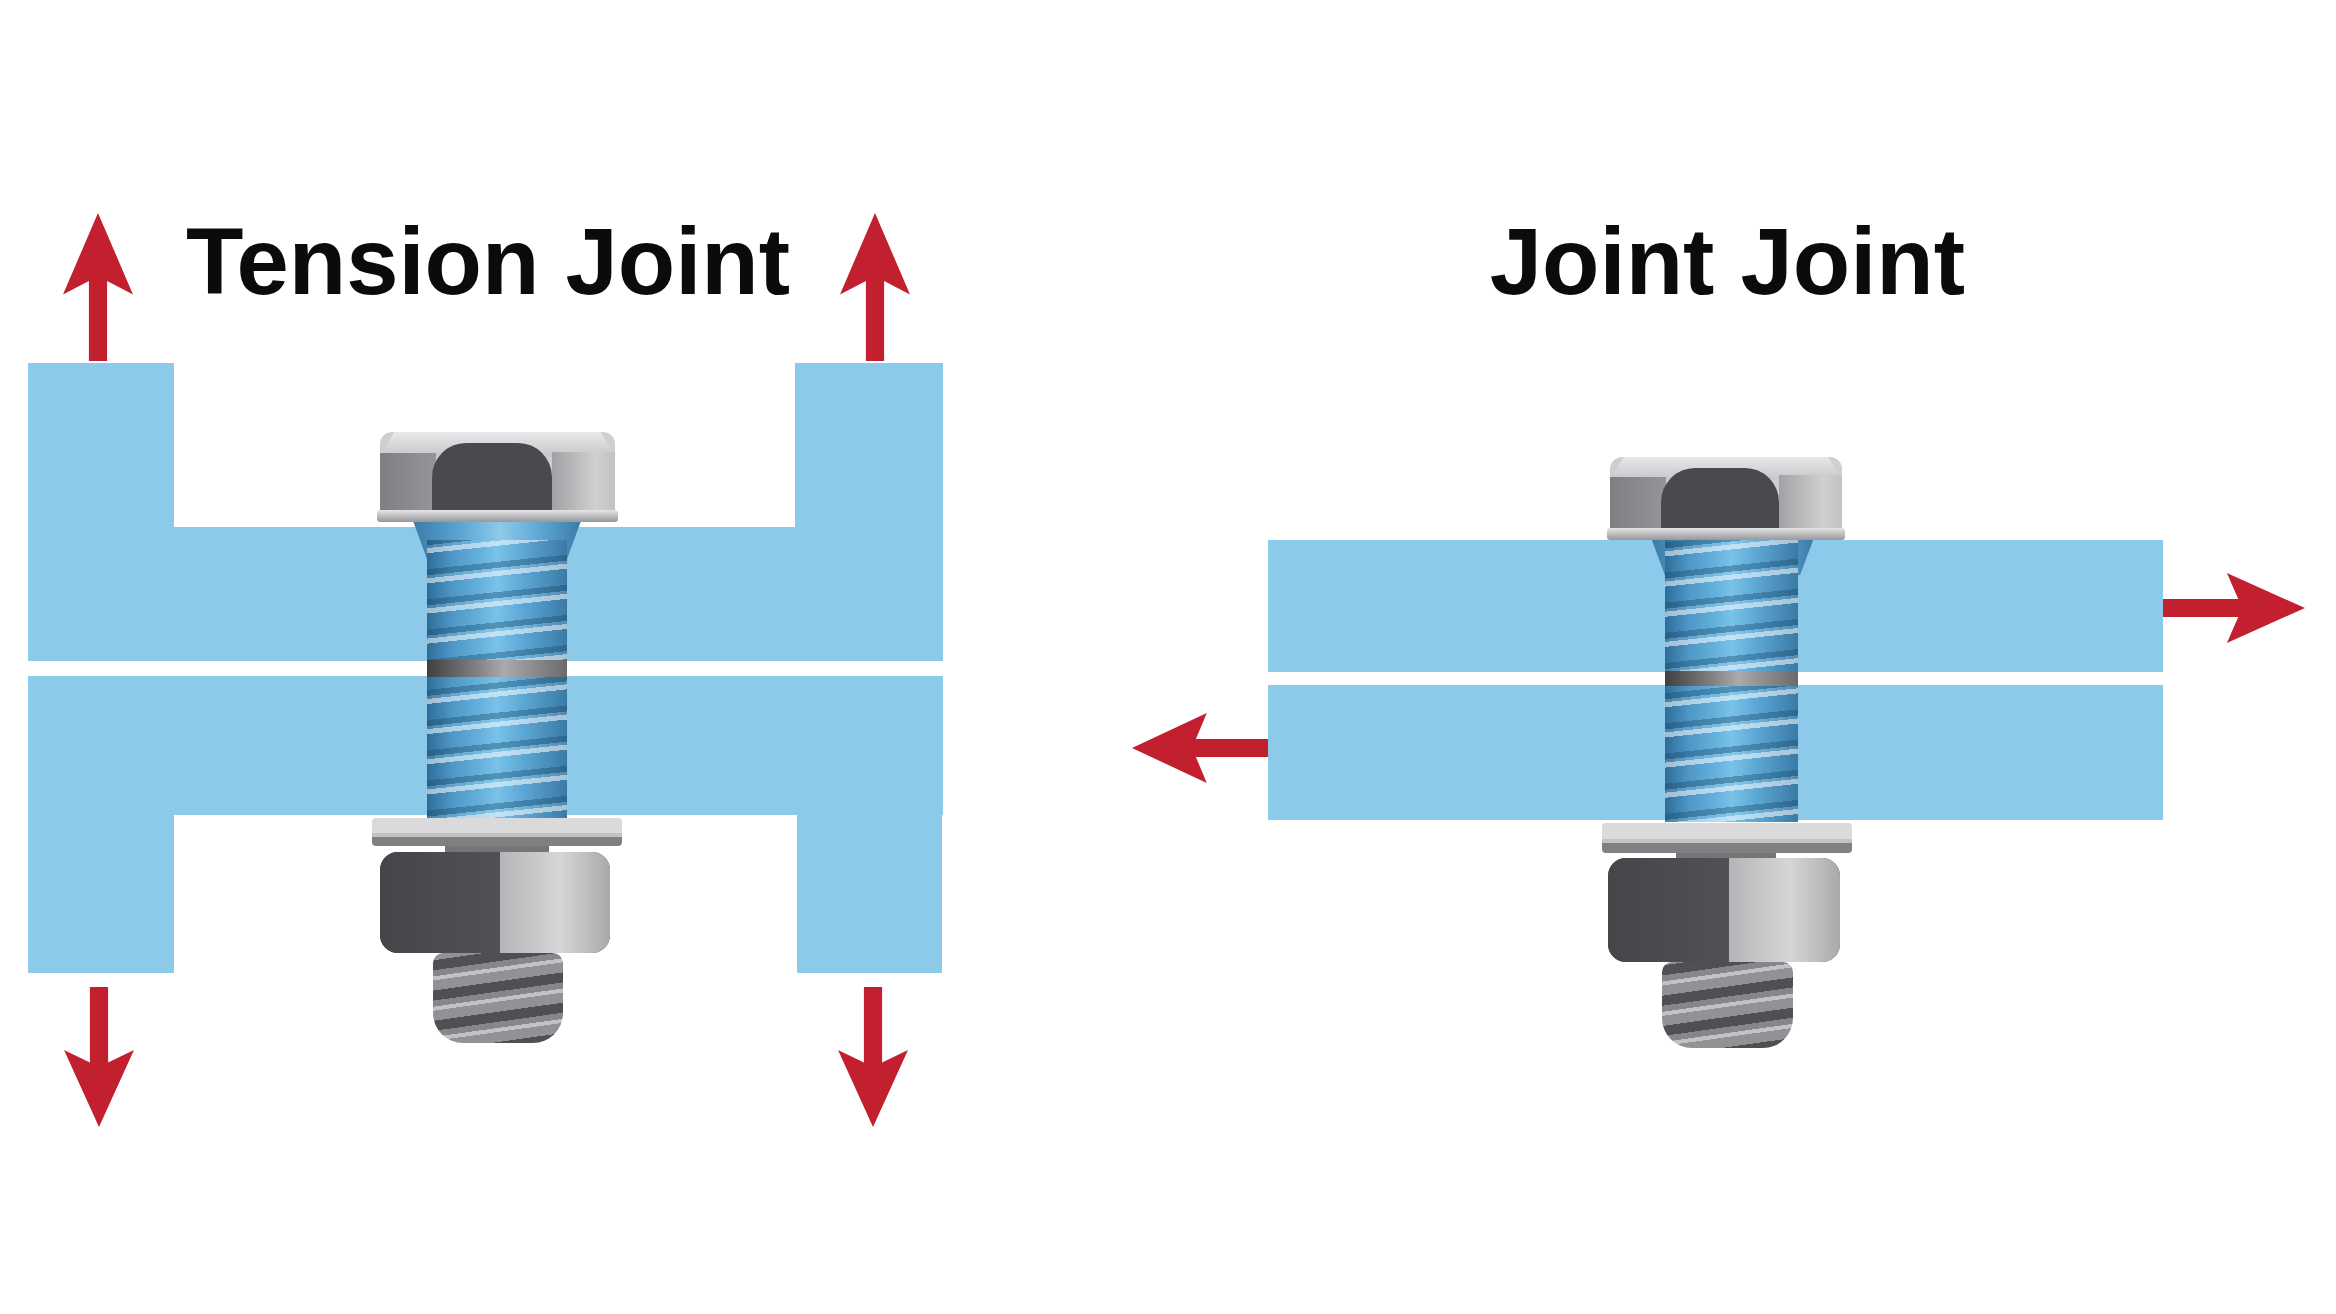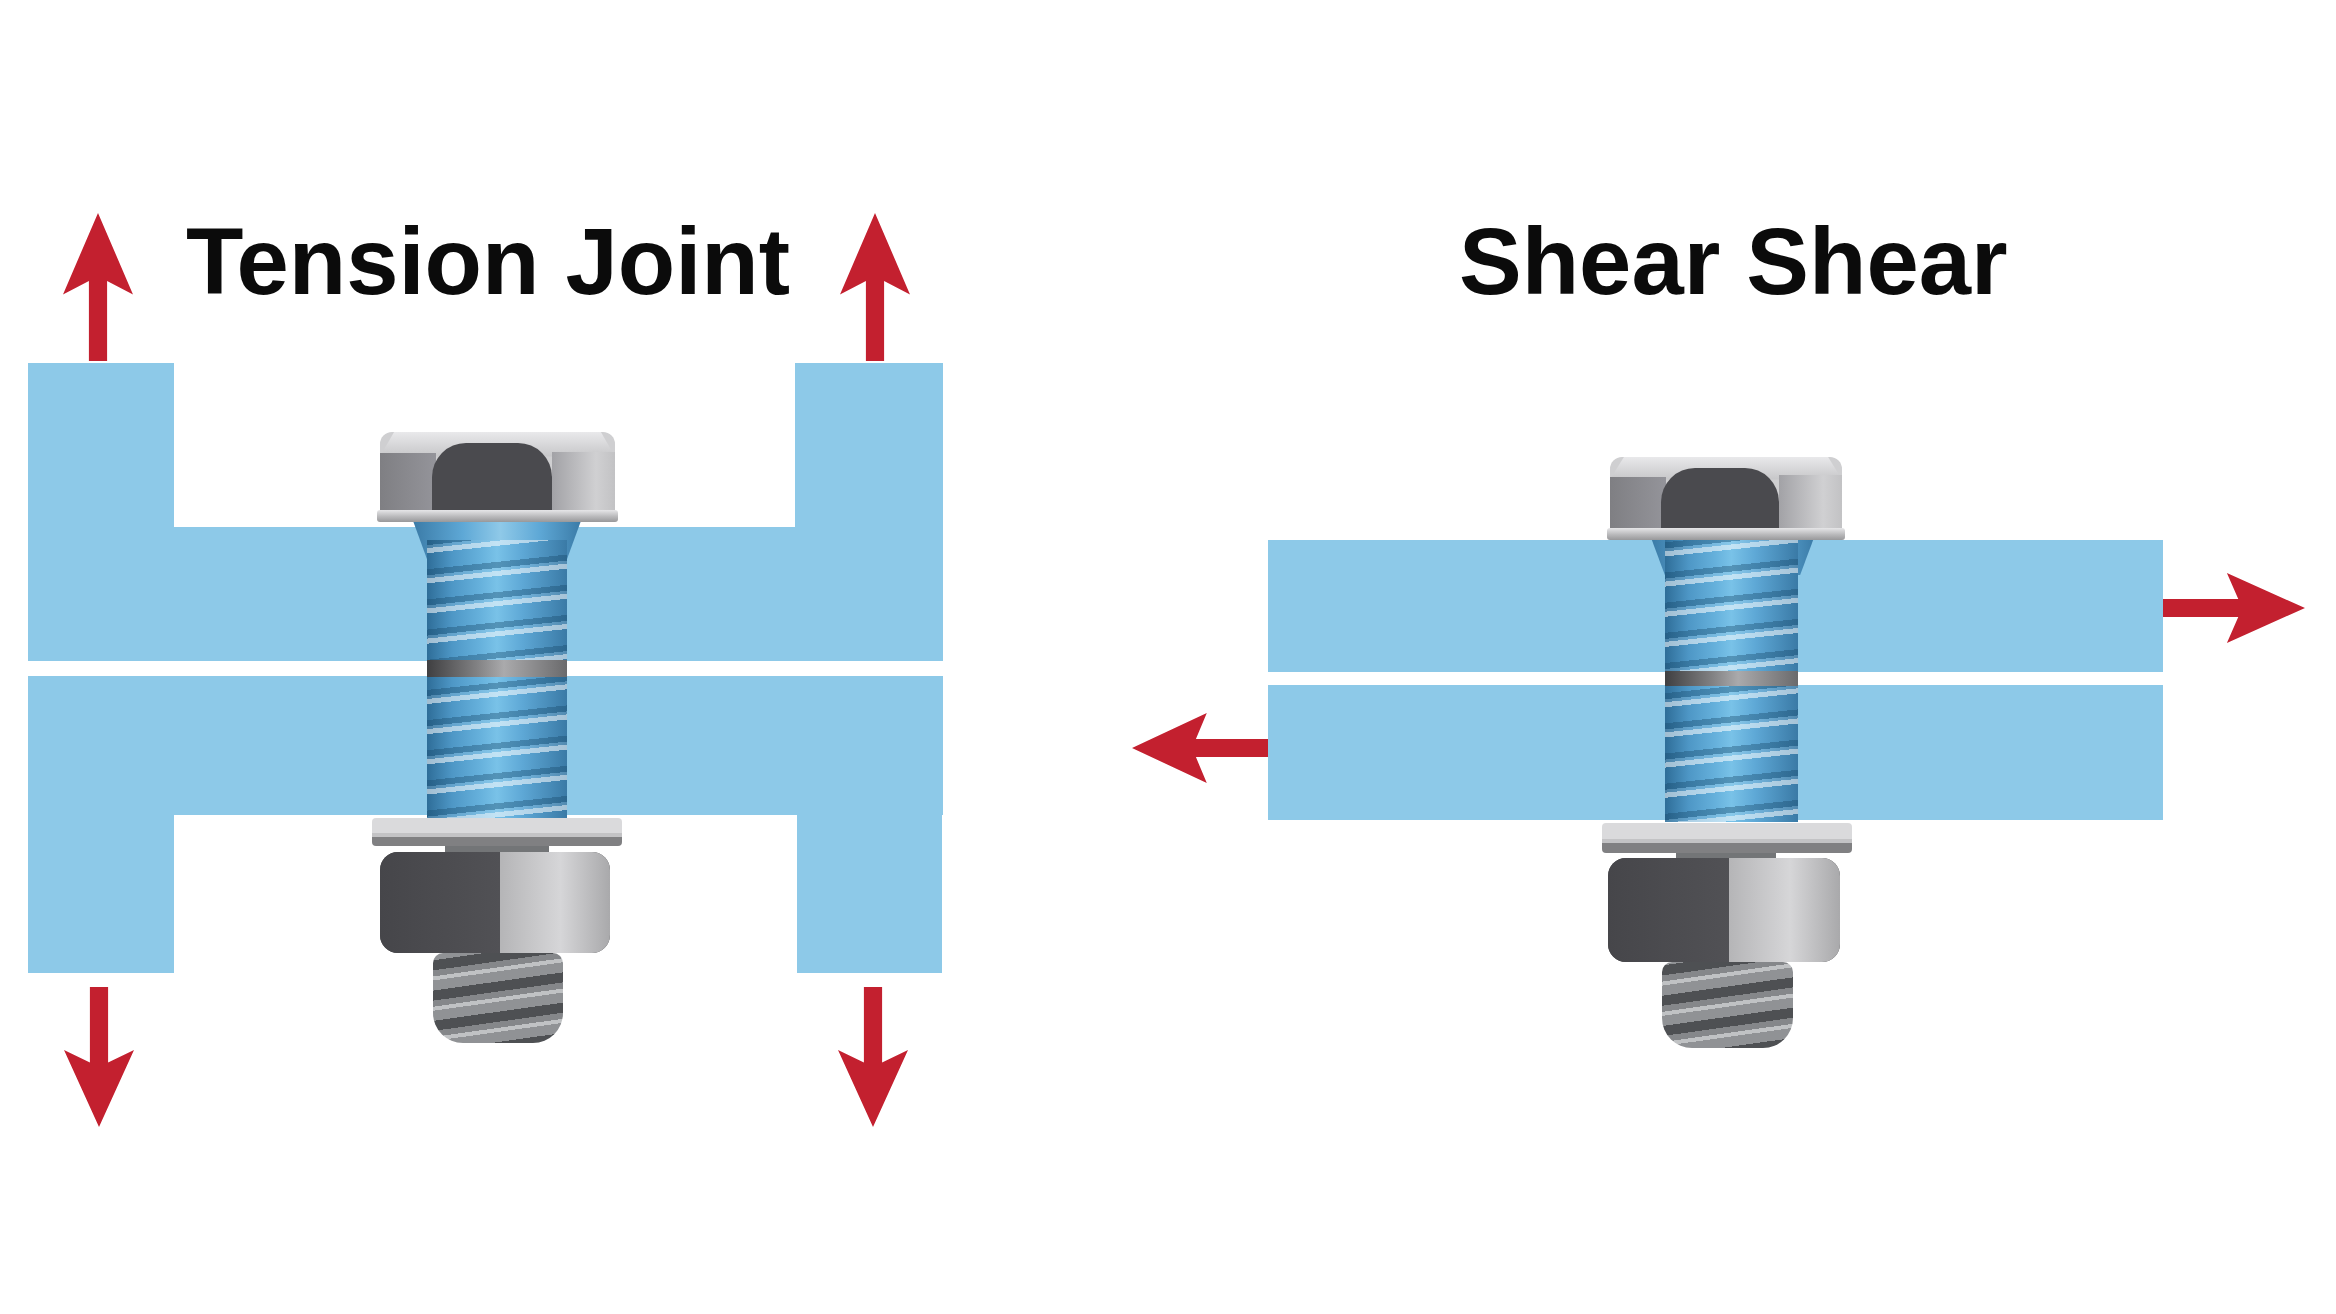--- a/index.html
+++ b/index.html
@@ -115,21 +115,21 @@
     <div class="washer" style="left:372px;top:818px;width:250px;height:28px;"></div>
     <div class="collar" style="left:445px;top:843px;width:104px;height:13px;"></div>
     <div class="nut" style="left:380px;top:852px;width:230px;height:101px;">
       <div class="n-left"></div>
       <div class="n-right"></div>
     </div>
     <div class="tip" style="left:433px;top:953px;width:130px;height:90px;"></div>
   </section>
 
   <section>
-    <h1 class="title" style="left:1459px;width:506px;">Shear Shear</h1>
+    <h1 class="title" style="left:1459px;width:506px;">Joint Joint</h1>
 
     <div class="plate" style="left:1268px;top:540px;width:895px;height:132px;"></div>
     <div class="jointgap" style="left:1268px;top:672px;width:895px;height:13px;"></div>
     <div class="plate" style="left:1268px;top:685px;width:895px;height:135px;"></div>
 
     <div class="arrow right" style="left:2163px;top:573px;width:142px;height:70px;"></div>
     <div class="arrow left" style="left:1132px;top:713px;width:136px;height:70px;"></div>
 
     <div class="shoulder" style="left:1650px;top:535px;width:165px;height:40px;"></div>
     <div class="shank" style="left:1665px;top:540px;width:133px;height:282px;"></div>

